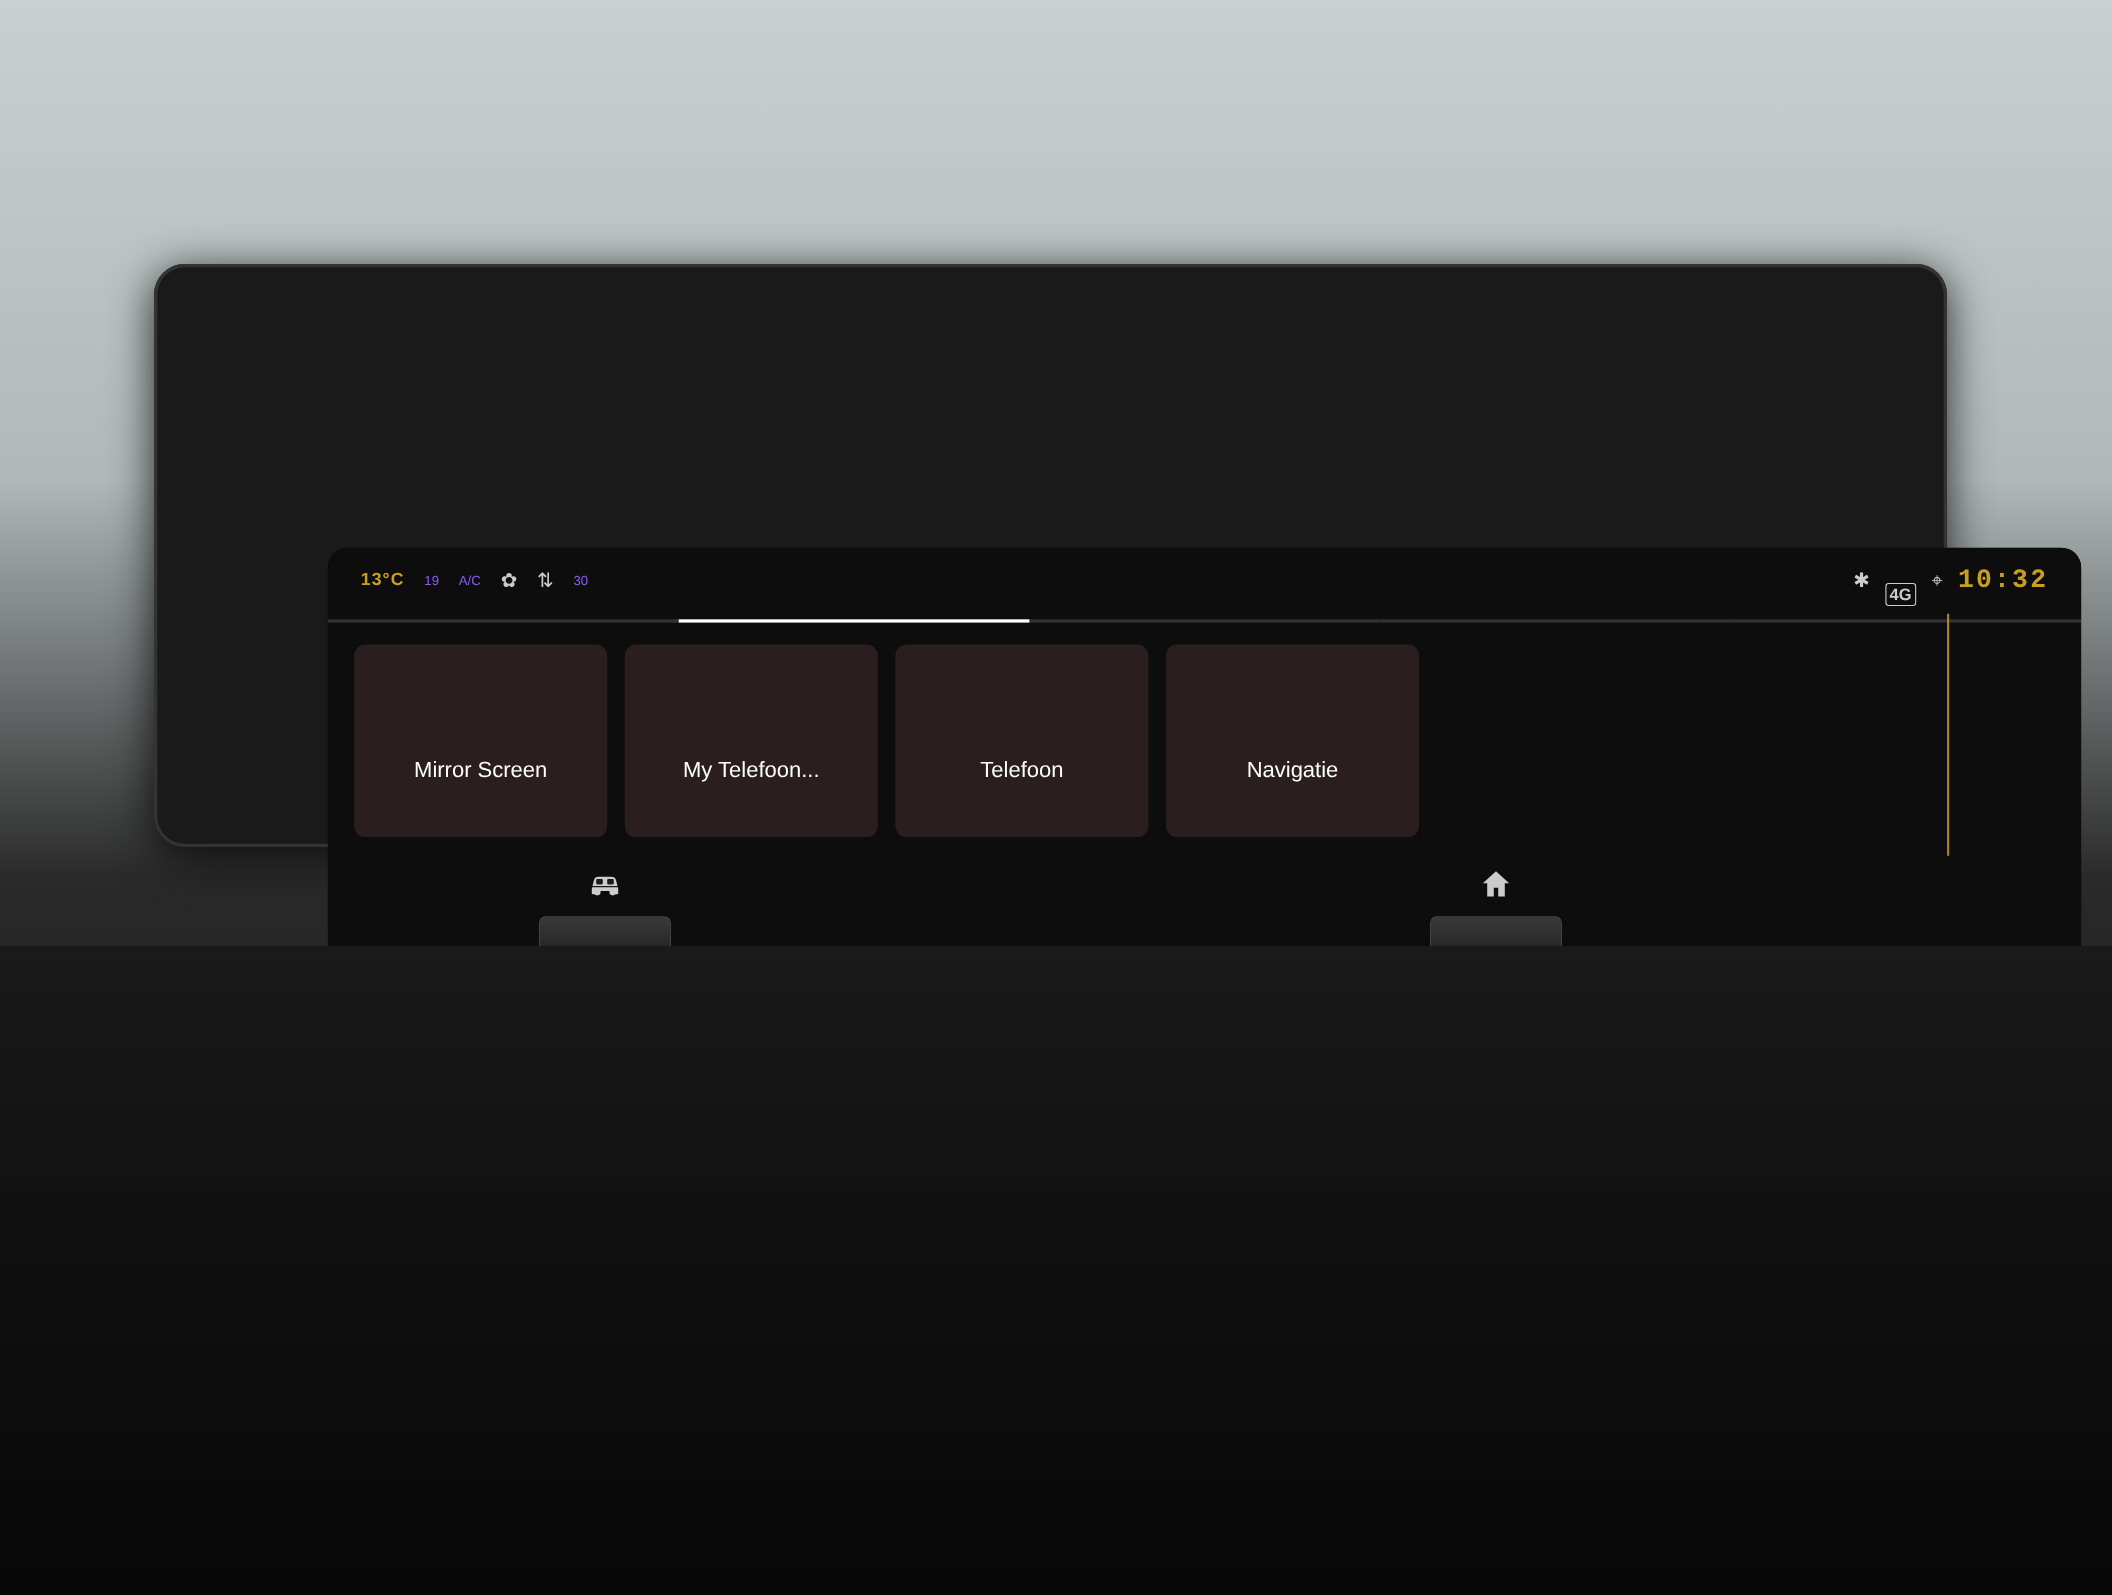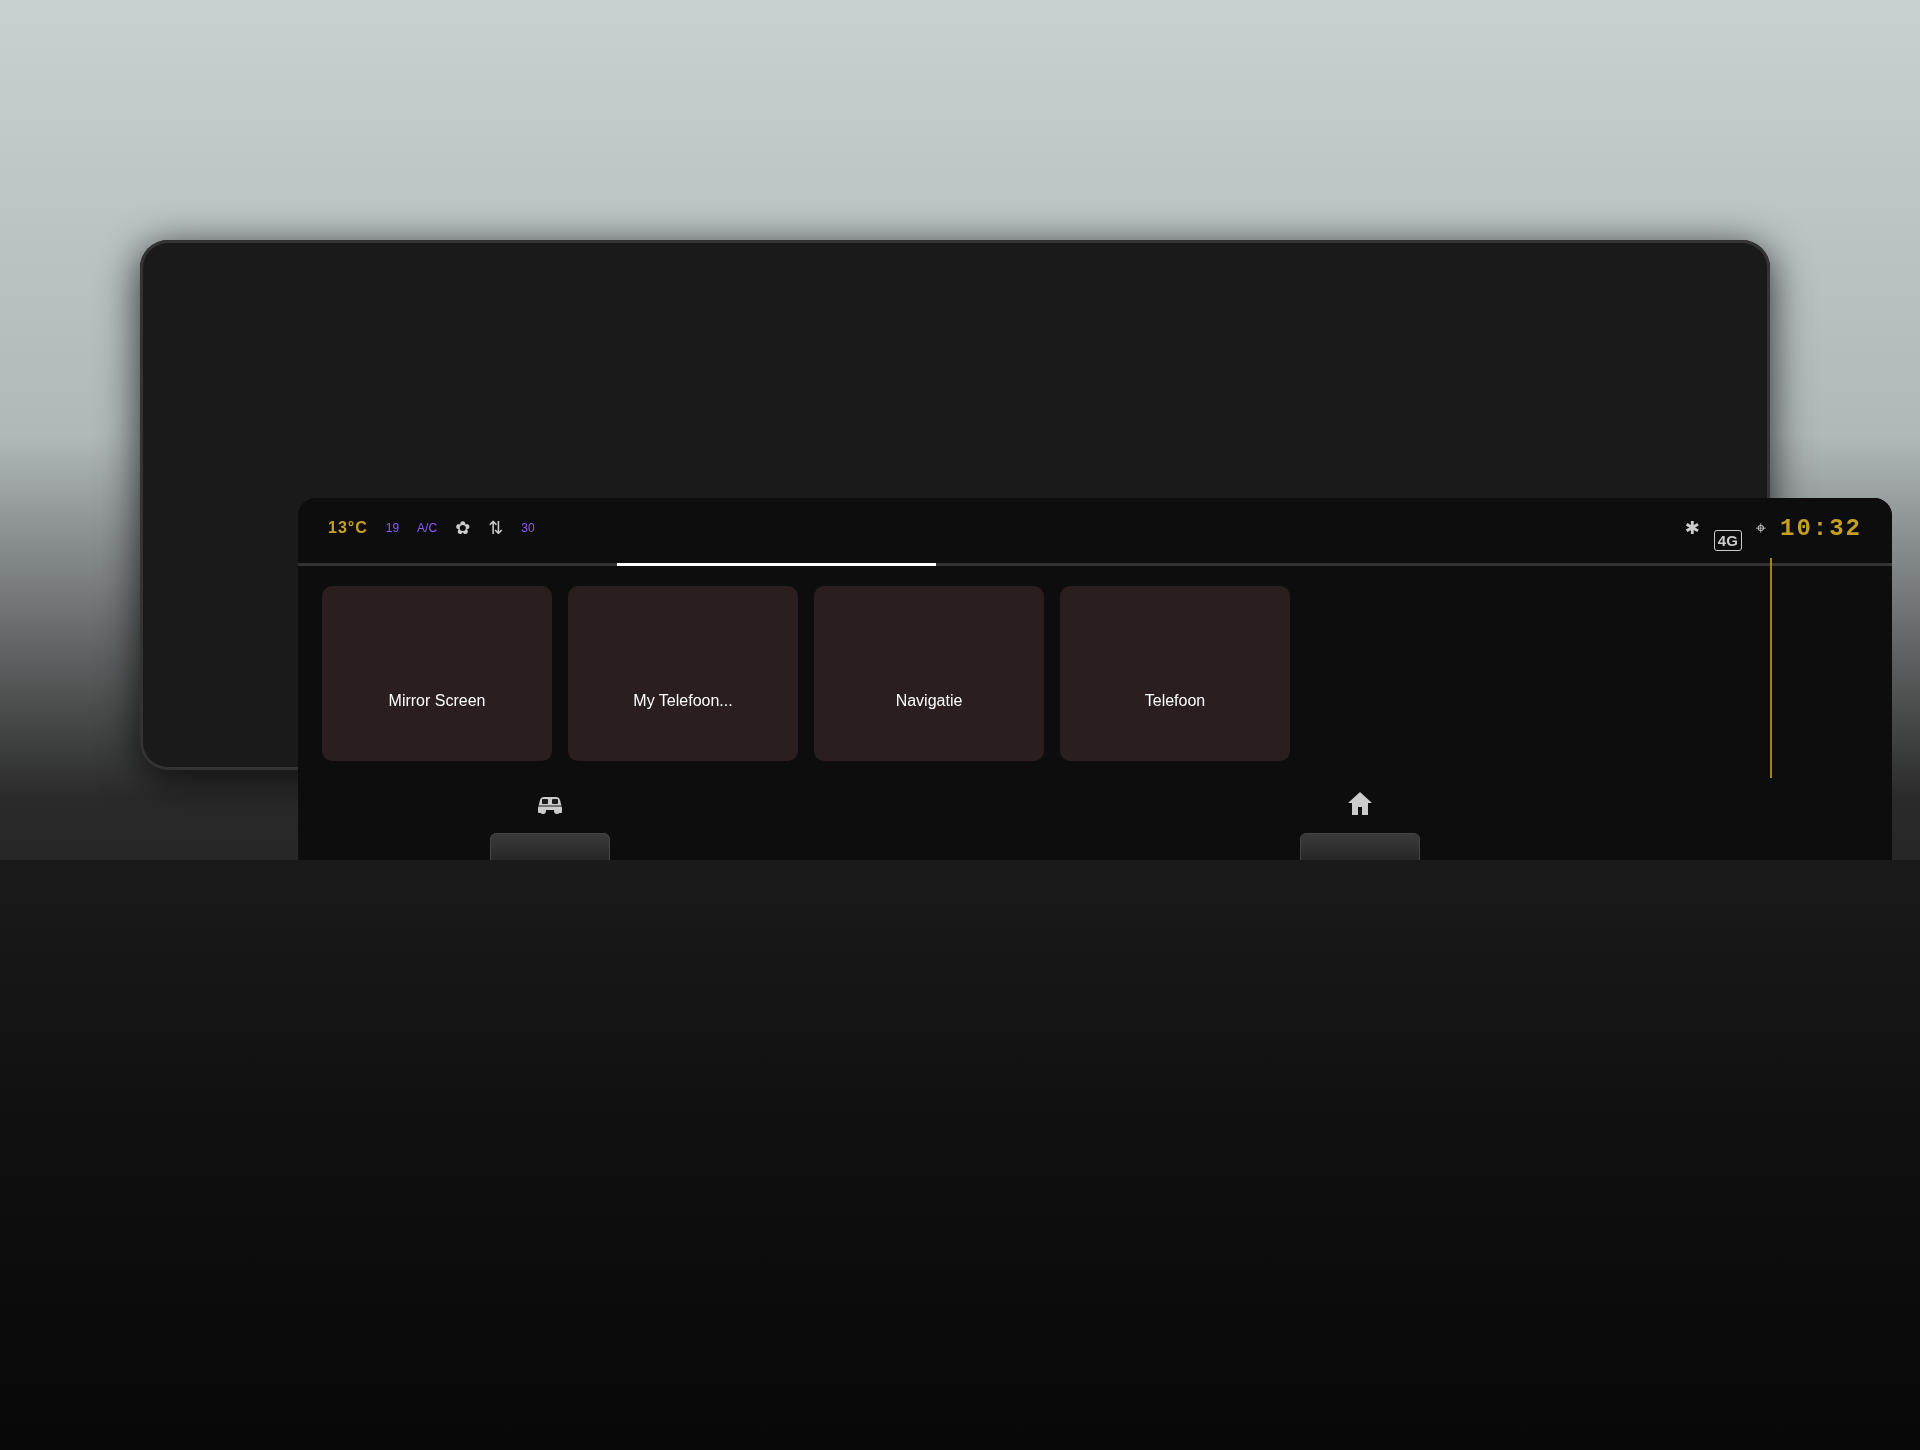--- a/index.html
+++ b/index.html
@@ -143,21 +143,21 @@
     }
 
     .app-tile-icon {
       color: #fff;
       font-size: 42px;
       line-height: 1;
     }
 
     .app-tile-label {
       color: #fff;
-      font-size: 16px;
+      font-size: 20px;
       font-weight: 500;
       text-align: center;
     }
 
     
     .screen-divider {
       position: absolute;
       right: 120px;
       top: 60px;
       width: 2px;
@@ -278,34 +278,34 @@
             <path d="M24 10 Q28 6 32 10" fill="none" stroke="white" stroke-width="2" stroke-linecap="round"></path>
             <circle cx="24" cy="13" r="2" fill="white"></circle>
           </svg>
         </span>
         <span class="app-tile-label">My Telefoon...</span>
       </div>
 
       <div class="app-tile">
         <span class="app-tile-icon">
           <svg viewBox="0 0 48 48" fill="white" xmlns="http://www.w3.org/2000/svg">
+            <path d="M10 8 C10 8 14 6 16 10 L19 17 C20 19 18 21 17 22 C19 26 22 29 26 31 C27 30 29 28 31 29 L38 32 C42 34 40 38 40 38 L38 42 C36 44 32 44 28 42 C20 38 10 28 6 20 C4 16 4 12 6 10 Z" fill="white"></path>
+          </svg>
+        </span>
+        <span class="app-tile-label">Telefoon</span>
+      </div>
+
+      <div class="app-tile">
+        <span class="app-tile-icon">
+          <svg viewBox="0 0 48 48" fill="white" xmlns="http://www.w3.org/2000/svg">
 
             <polygon points="24,6 38,38 24,30 10,38" fill="white"></polygon>
           </svg>
         </span>
         <span class="app-tile-label">Navigatie</span>
-      </div>
-
-      <div class="app-tile">
-        <span class="app-tile-icon">
-          <svg viewBox="0 0 48 48" fill="white" xmlns="http://www.w3.org/2000/svg">
-            <path d="M10 8 C10 8 14 6 16 10 L19 17 C20 19 18 21 17 22 C19 26 22 29 26 31 C27 30 29 28 31 29 L38 32 C42 34 40 38 40 38 L38 42 C36 44 32 44 28 42 C20 38 10 28 6 20 C4 16 4 12 6 10 Z" fill="white"></path>
-          </svg>
-        </span>
-        <span class="app-tile-label">Telefoon</span>
       </div>
 
     </div>
 
     <div class="screen-divider"></div>
 
   </div>
 </div>
 
 <div class="physical-buttons">

